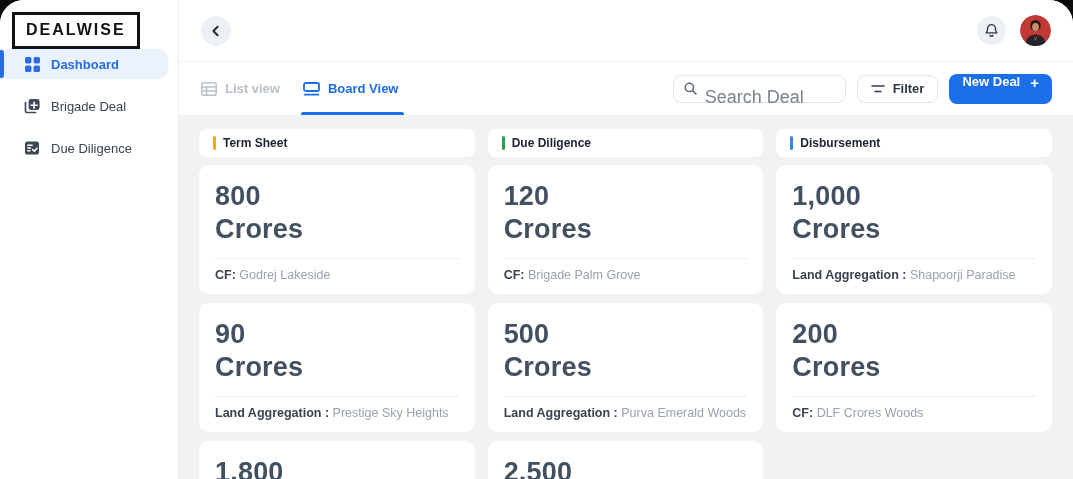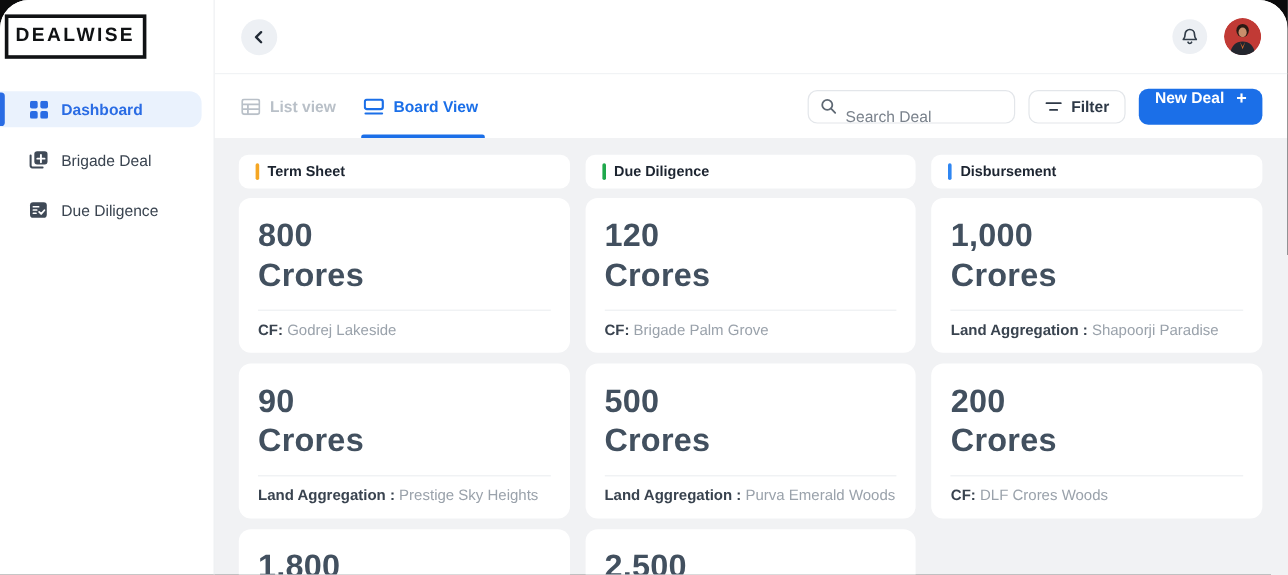--- a/index.html
+++ b/index.html
@@ -4,25 +4,25 @@
 <style>
   * { margin:0; padding:0; box-sizing:border-box; }
   html,body { background:#0b0b0c; font-family:"Liberation Sans", sans-serif; }
   .app {
     width:1073px; height:479px; background:#fff; overflow:hidden;
     border-radius:24px 24px 0 0; position:relative; display:flex;
   }
   
   .sidebar { width:179px; flex:0 0 179px; background:#fff; border-right:1px solid #ECEEF1; }
   .logo-box {
-    margin:12px 0 0 4px; display:inline-block; border:3px solid #101214;
-    padding:6px 6px 7px; 
+    margin:12px 0 0 12px; display:inline-block; border:3px solid #101214;
+    padding:6px 11px 7px; 
   }
   .logo-text { font-size:16px; font-weight:800; letter-spacing:2px; color:#101214; }
-  .nav { margin-top:27px; }
+  .nav { }
   .nav-item {
     position:relative; height:30px; display:flex; align-items:center; gap:11px;
     padding-left:24px; margin:0 10px 12px 0; border-radius:0 10px 10px 0;
     cursor:pointer; font-size:13px; font-weight:500; color:#3A4450;
   }
   .nav-item.active { background:#EAF2FD; color:#2A6CE4; font-weight:600; }
   .nav-item.active::before {
     content:""; position:absolute; left:0; top:1px; bottom:1px; width:4px;
     background:#2A6CE4; border-radius:0 3px 3px 0;
   }
@@ -51,21 +51,21 @@
   .tab.active::after {
     content:""; position:absolute; left:-2px; right:-6px; bottom:0; height:3px;
     background:#1B6FE8; border-radius:2px 2px 0 0;
   }
   .toolbar-right { margin-left:auto; display:flex; align-items:center; gap:11px; }
   .search-box {
     width:173px; height:28px; border:1px solid #E3E6EA; border-radius:8px; background:#fff;
     display:flex; align-items:center; gap:8px; padding:0 10px;
   }
   .search-box input {
-    border:none; outline:none; width:100%; font-size:13px; color:#3A4450;
+    border:none; outline:none; width:100%; font-size:18px; color:#3A4450;
     font-family:"Liberation Sans", sans-serif; background:transparent;margin-top:18px;
   }
   .search-box input::placeholder { color:#7A828C; }
   .filter-btn {
     height:28px; border:1px solid #E3E6EA; border-radius:8px; background:#fff;
     display:flex; align-items:center; gap:8px; padding:0 13px; font-size:13px;
     color:#2E3947; font-weight:700; cursor:pointer; font-family:"Liberation Sans", sans-serif;
   }
   .new-deal-btn {
     height:30px; border:none; border-radius:8px; background:#1B6FE8; color:#fff;

